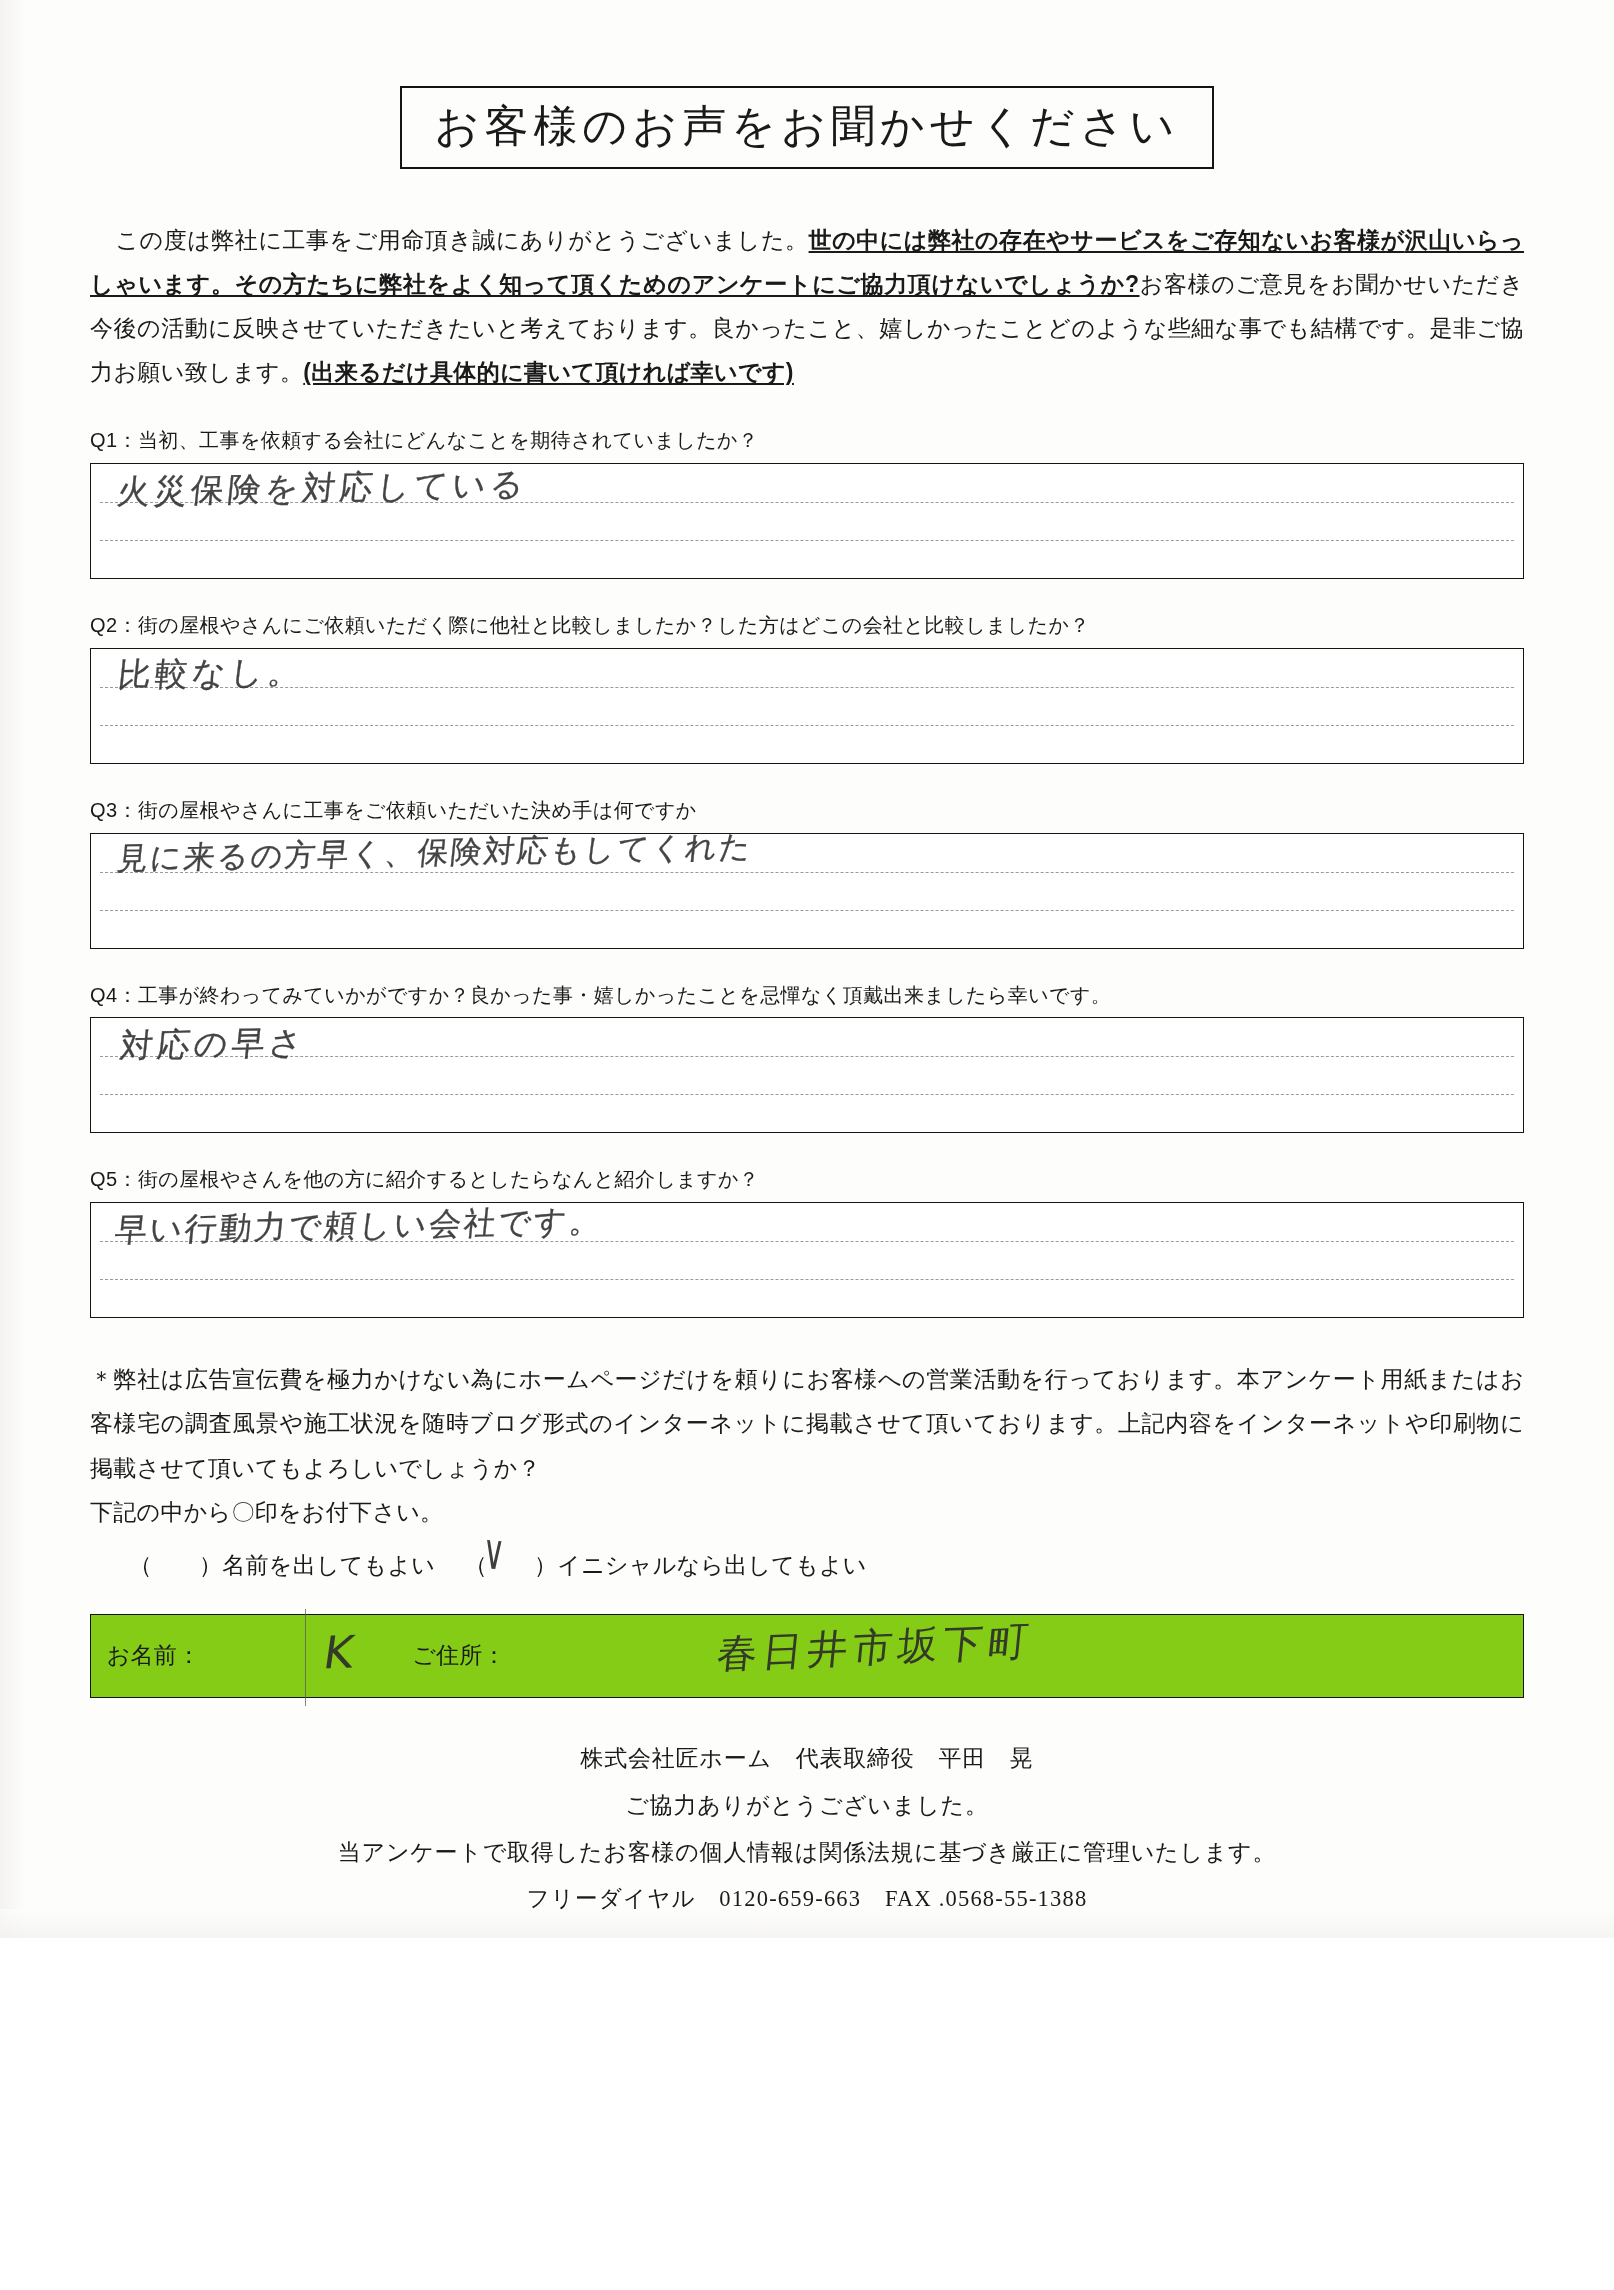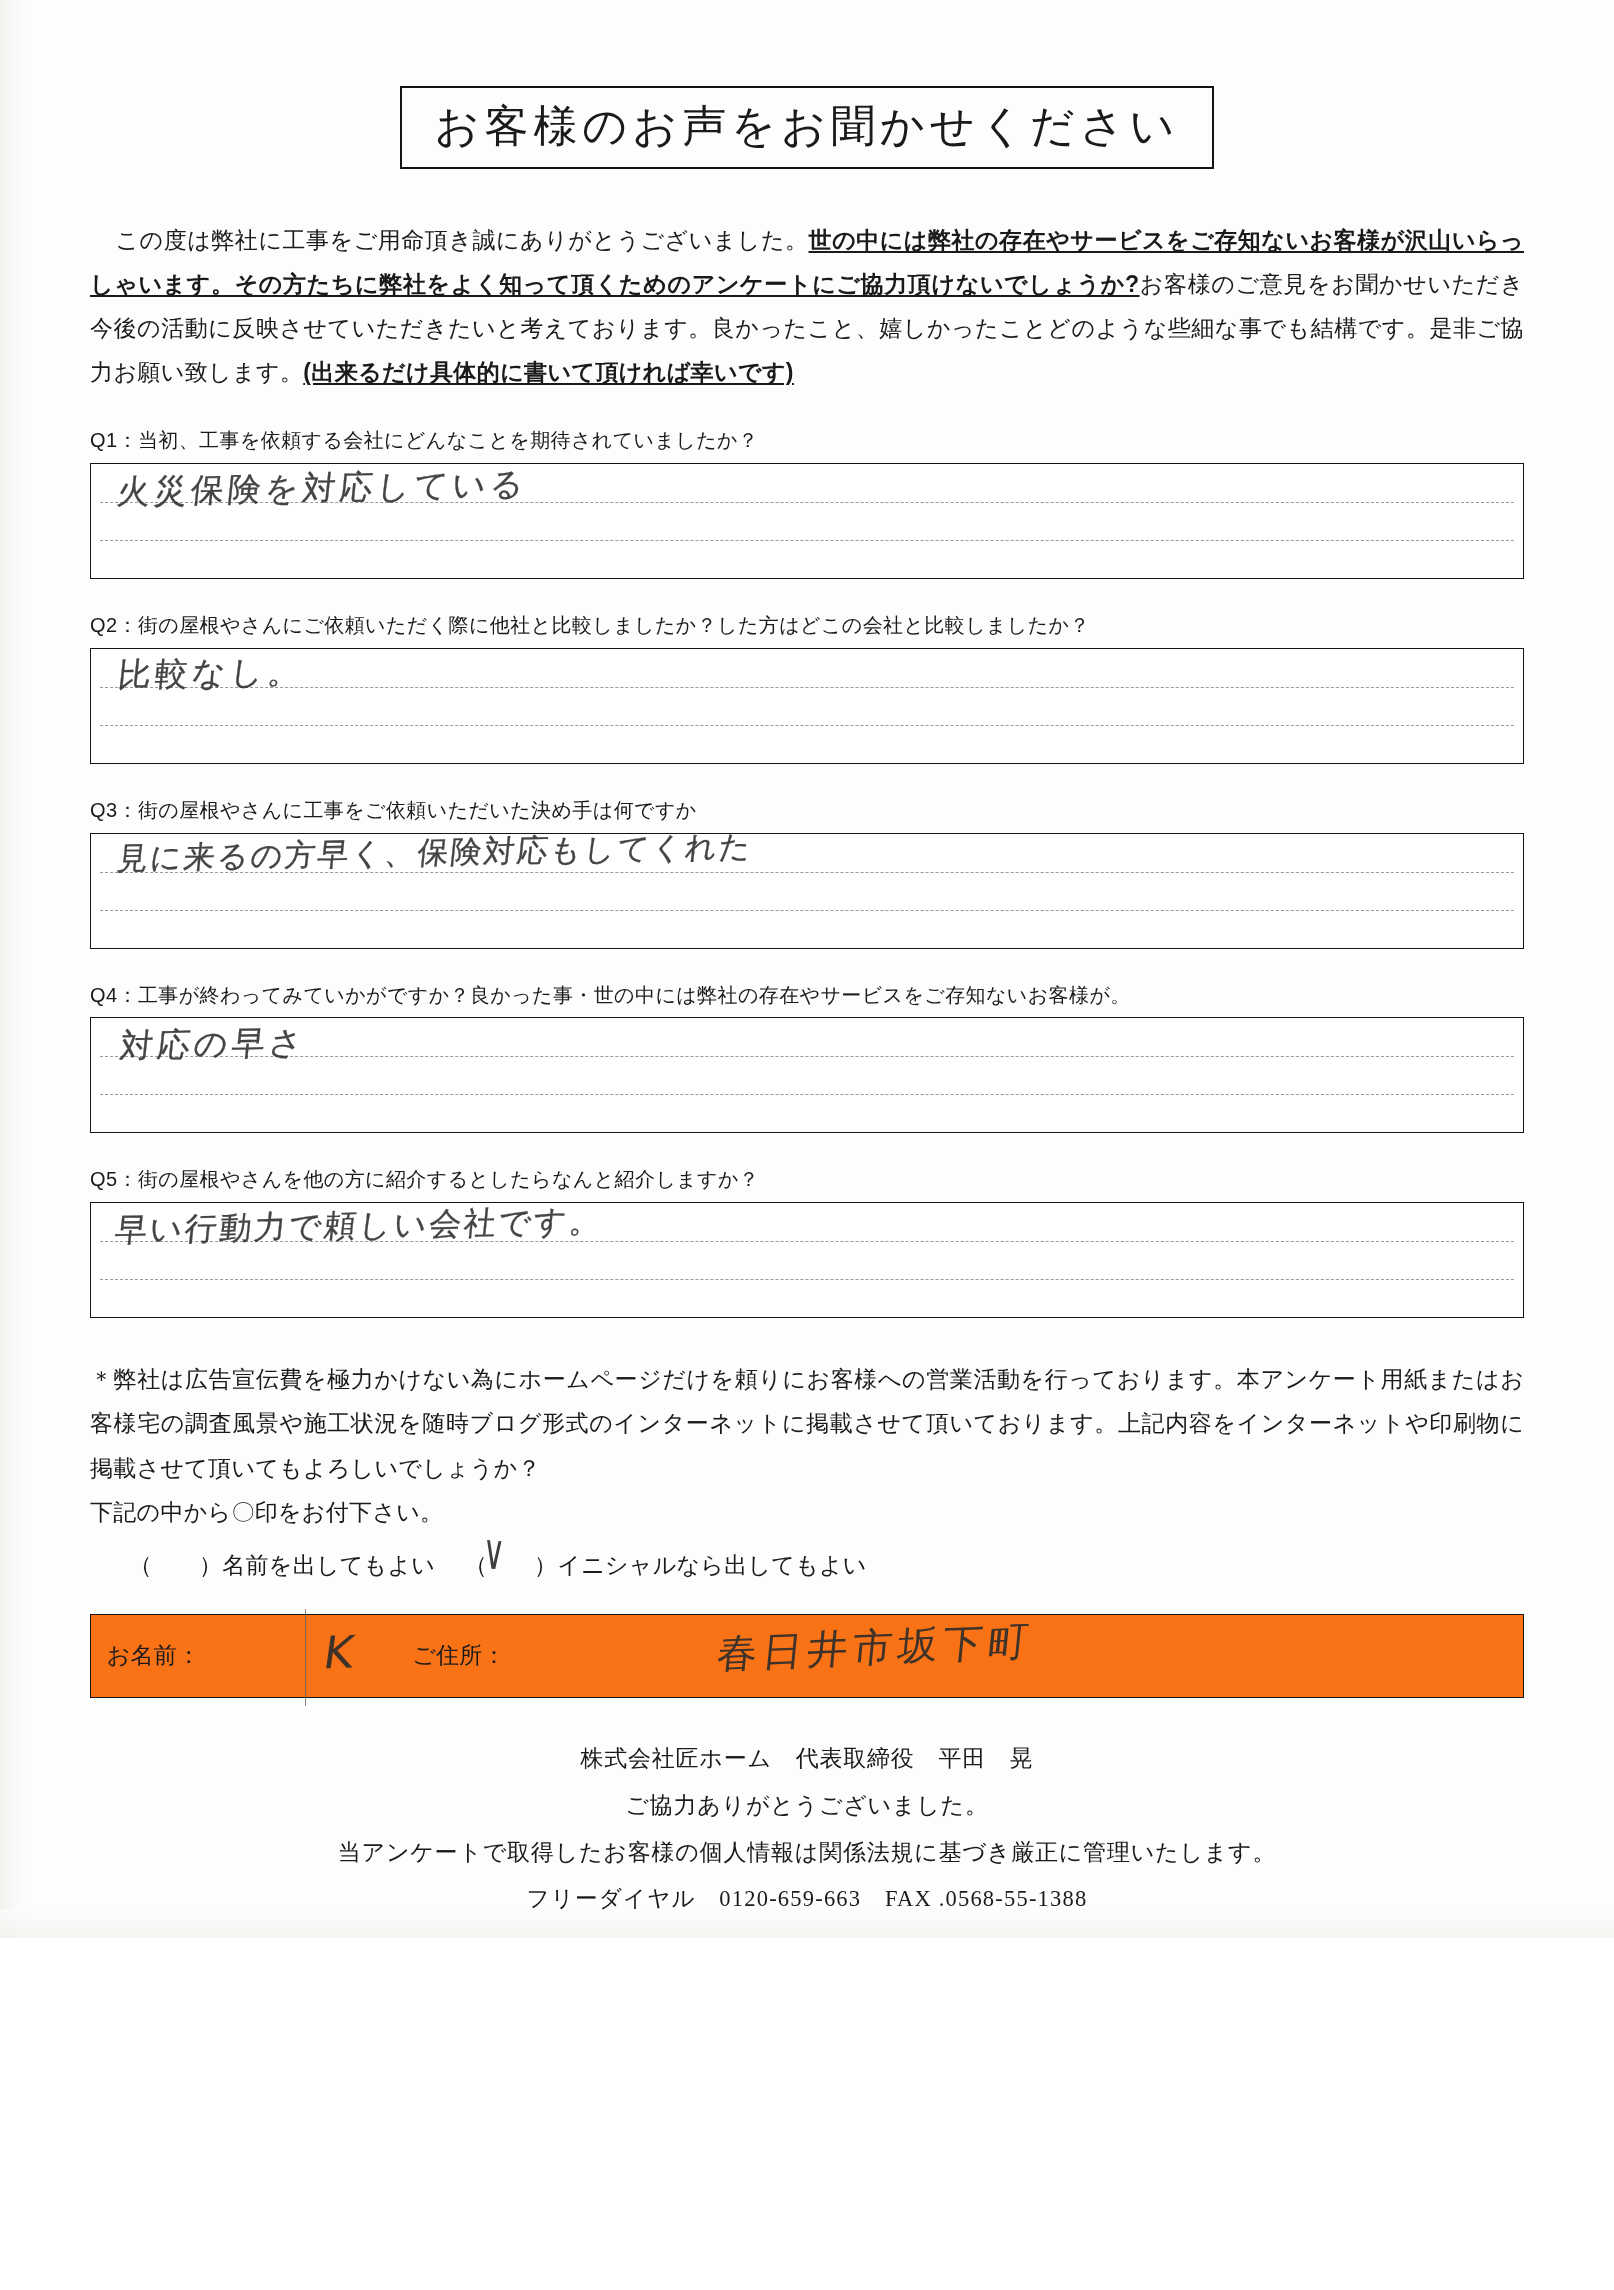--- a/index.html
+++ b/index.html
@@ -141,21 +141,21 @@
   }
 
   
   .idrow {
     margin-top: 33px;
     border: 1.6px solid #151515;
     height: 82px;
     display: flex;
     align-items: center;
     position: relative;
-    background: #f97316;
+    background: #84cc16;
   }
   .idrow .cell-label {
     font-size: 23px;
     letter-spacing: 0.3px;
     padding-left: 15.7px;
     white-space: nowrap;
   }
   .idrow .divider {
     position: absolute;
     left: 214px; top: -5.9px; bottom: -9.8px;
@@ -236,21 +236,21 @@
     <div class="qblock">
       <div class="qlabel">Q3：街の屋根やさんに工事をご依頼いただいた決め手は何ですか</div>
       <div class="answer-box">
         <div class="rule r1"></div>
         <div class="rule r2"></div>
         <div class="hand hw" style="left:25.5px; top:3.9px; font-size:31px; letter-spacing:2px;">見に来るの方早く、保険対応もしてくれた</div>
       </div>
     </div>
 
     <div class="qblock">
-      <div class="qlabel">Q4：工事が終わってみていかがですか？良かった事・世の中には弊社の存在やサービスをご存知ないお客様が。</div>
+      <div class="qlabel">Q4：工事が終わってみていかがですか？良かった事・嬉しかったことを忌憚なく頂戴出来ましたら幸いです。</div>
       <div class="answer-box">
         <div class="rule r1"></div>
         <div class="rule r2"></div>
         <div class="hand hw" style="left:29px; top:5.9px;">対応の早さ</div>
       </div>
     </div>
 
     <div class="qblock">
       <div class="qlabel">Q5：街の屋根やさんを他の方に紹介するとしたらなんと紹介しますか？</div>
       <div class="answer-box">

